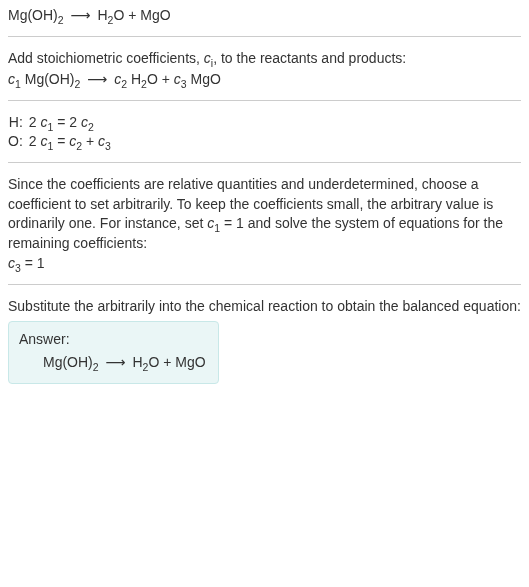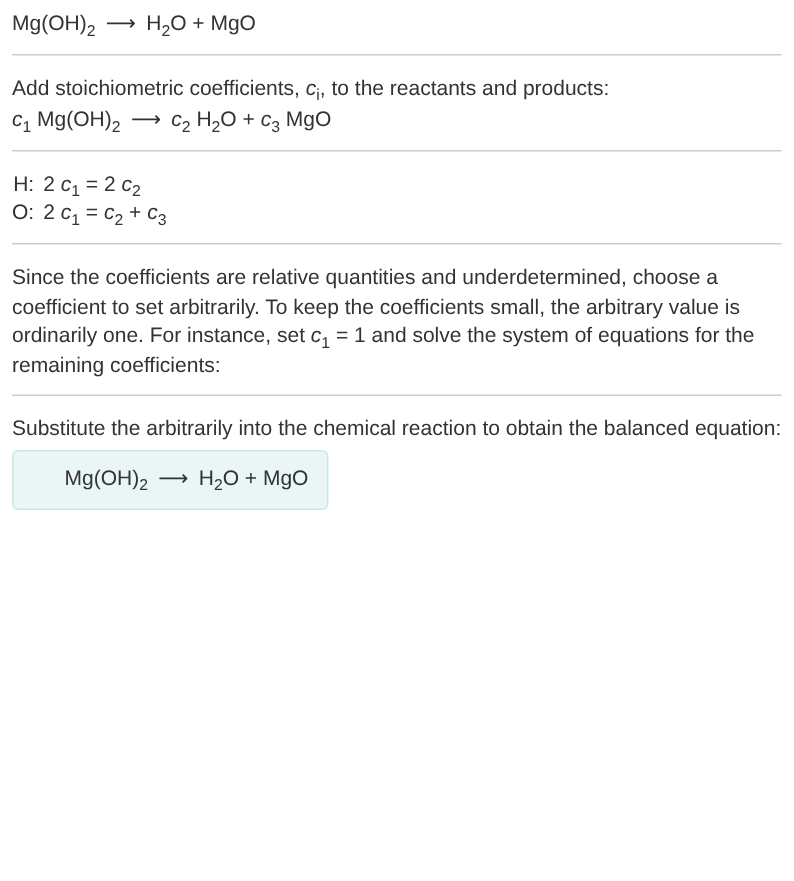--- a/index.html
+++ b/index.html
@@ -92,26 +92,30 @@
   </tbody>
     </table>
 </div>
 
 <hr class="divider">
 
 <div class="section">
   <div>
     <span>Since the coefficients are relative quantities and underdetermined, choose a coefficient to set arbitrarily. To keep the coefficients small, the arbitrary value is ordinarily one. For instance, set </span><span class="italic"><span>c</span><sub>1</sub></span><span> = 1 and solve the system of equations for the remaining coefficients:</span>
   </div>
+  <div class="coef-line">
+    <span class="italic"><span>c</span><sub>3</sub></span><span> = 1</span>
+  </div>
 </div>
 
 <hr class="divider">
 
 <div class="section">
   <div>Substitute the arbitrarily into the chemical reaction to obtain the balanced equation:</div>
   <div class="answer-box">
+    <div class="answer-label">Answer:</div>
     <div class="answer-eq">
       <span>Mg(OH)</span><sub>2</sub>
       <span class="arrow">⟶</span>
       <span>H</span><sub>2</sub><span>O + MgO</span>
     </div>
   </div>
 </div>
 
 </body></html>

